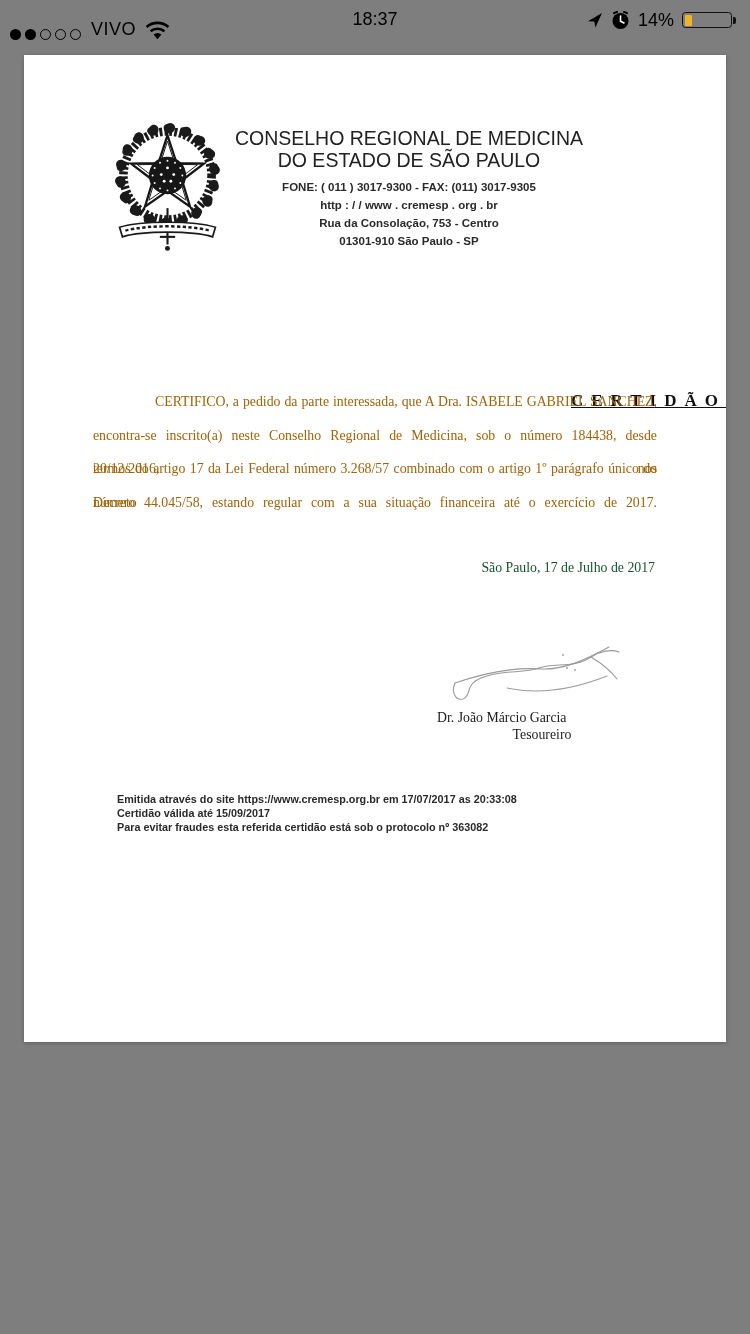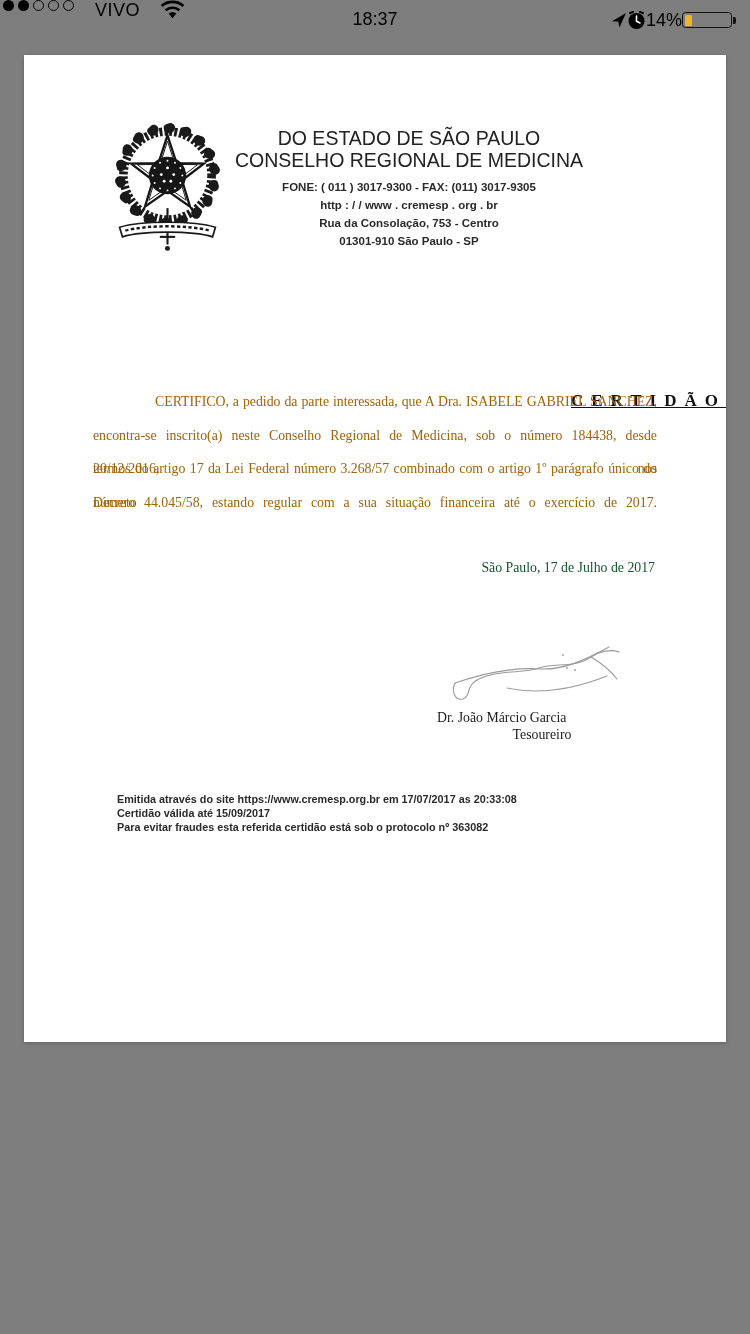--- a/index.html
+++ b/index.html
@@ -10,36 +10,36 @@
     overflow: hidden;
     position: relative;
   }
 
   
   .status-bar {
     position: absolute; left: 0; top: 0; width: 750px; height: 44px;
     color: #000;
   }
   .sb-left {
-    position: absolute; left: 3px; top: 0; height: 40px;
-    display: flex; align-items: flex-start; gap: 18px;
+    position: absolute; left: 10px; top: 0; height: 40px;
+    display: flex; align-items: flex-end; gap: 7px;
   }
   .signal-dots { display: flex; align-items: center; gap: 4px; margin-right: 3px; }
   .sig-dot { width: 11px; height: 11px; border-radius: 50%; }
   .sig-dot.filled { background: #000; }
   .sig-dot.empty { border: 1.5px solid #000; background: transparent; }
   .carrier { font-size: 18px; letter-spacing: 0.5px; color: #000; }
   .wifi-icon { margin-left: 2px; display: flex; align-items: center; }
   .sb-time {
     position: absolute; left: 0; right: 0; top: 9px; text-align: center;
     font-size: 18px; font-weight: 500; color: #000;
   }
   .sb-right {
     position: absolute; right: 14px; top: 0; height: 40px;
-    display: flex; align-items: center; gap: 0;
+    display: flex; align-items: center; gap: 8px;
   }
   .battery-pct { font-size: 18px; color: #000; }
   .battery { display: flex; align-items: center; }
   .battery-body {
     width: 50px; height: 16px; border: 1.5px solid #111; border-radius: 3.5px;
     padding: 1.5px; display: flex;
   }
   .battery-fill { width: 7px; border-radius: 1px; }
   .battery-cap {
     width: 3px; height: 7px; background: #111; margin-left: 1px;
@@ -217,22 +217,22 @@
           <circle cx="56.5" cy="64" r="1.5"></circle>
         <circle cx="63.5" cy="64" r="1.5"></circle>
       </g>
 
       <path d="M10 112 C32 105 88 105 110 112 L107 122 C86 115.5 34 115.5 13 122 Z" fill="#ffffff" stroke="#1a1a1a" stroke-width="1.8"></path>
       <path d="M16 115.5 C38 109.5 82 109.5 104 115.5" fill="none" stroke="#1a1a1a" stroke-width="2.6" stroke-dasharray="3.5 2.5"></path>
     </svg>
   </div>
 
   <div class="doc-header">
+    <div class="org-name">CONSELHO REGIONAL DE MEDICINA</div>
     <div class="org-name">DO ESTADO DE SÃO PAULO</div>
-    <div class="org-name">CONSELHO REGIONAL DE MEDICINA</div>
     <div class="contact-lines">
       <div class="contact-line">FONE: ( 011 ) 3017-9300  -  FAX: (011)  3017-9305</div>
       <div class="contact-line">http : / / www . cremesp . org . br</div>
       <div class="contact-line">Rua da Consolação, 753 - Centro</div>
       <div class="contact-line">01301-910 São Paulo - SP</div>
     </div>
   </div>
 
   <div class="cert-title" style="letter-spacing: 8px;">CERTIDÃO</div>
 

